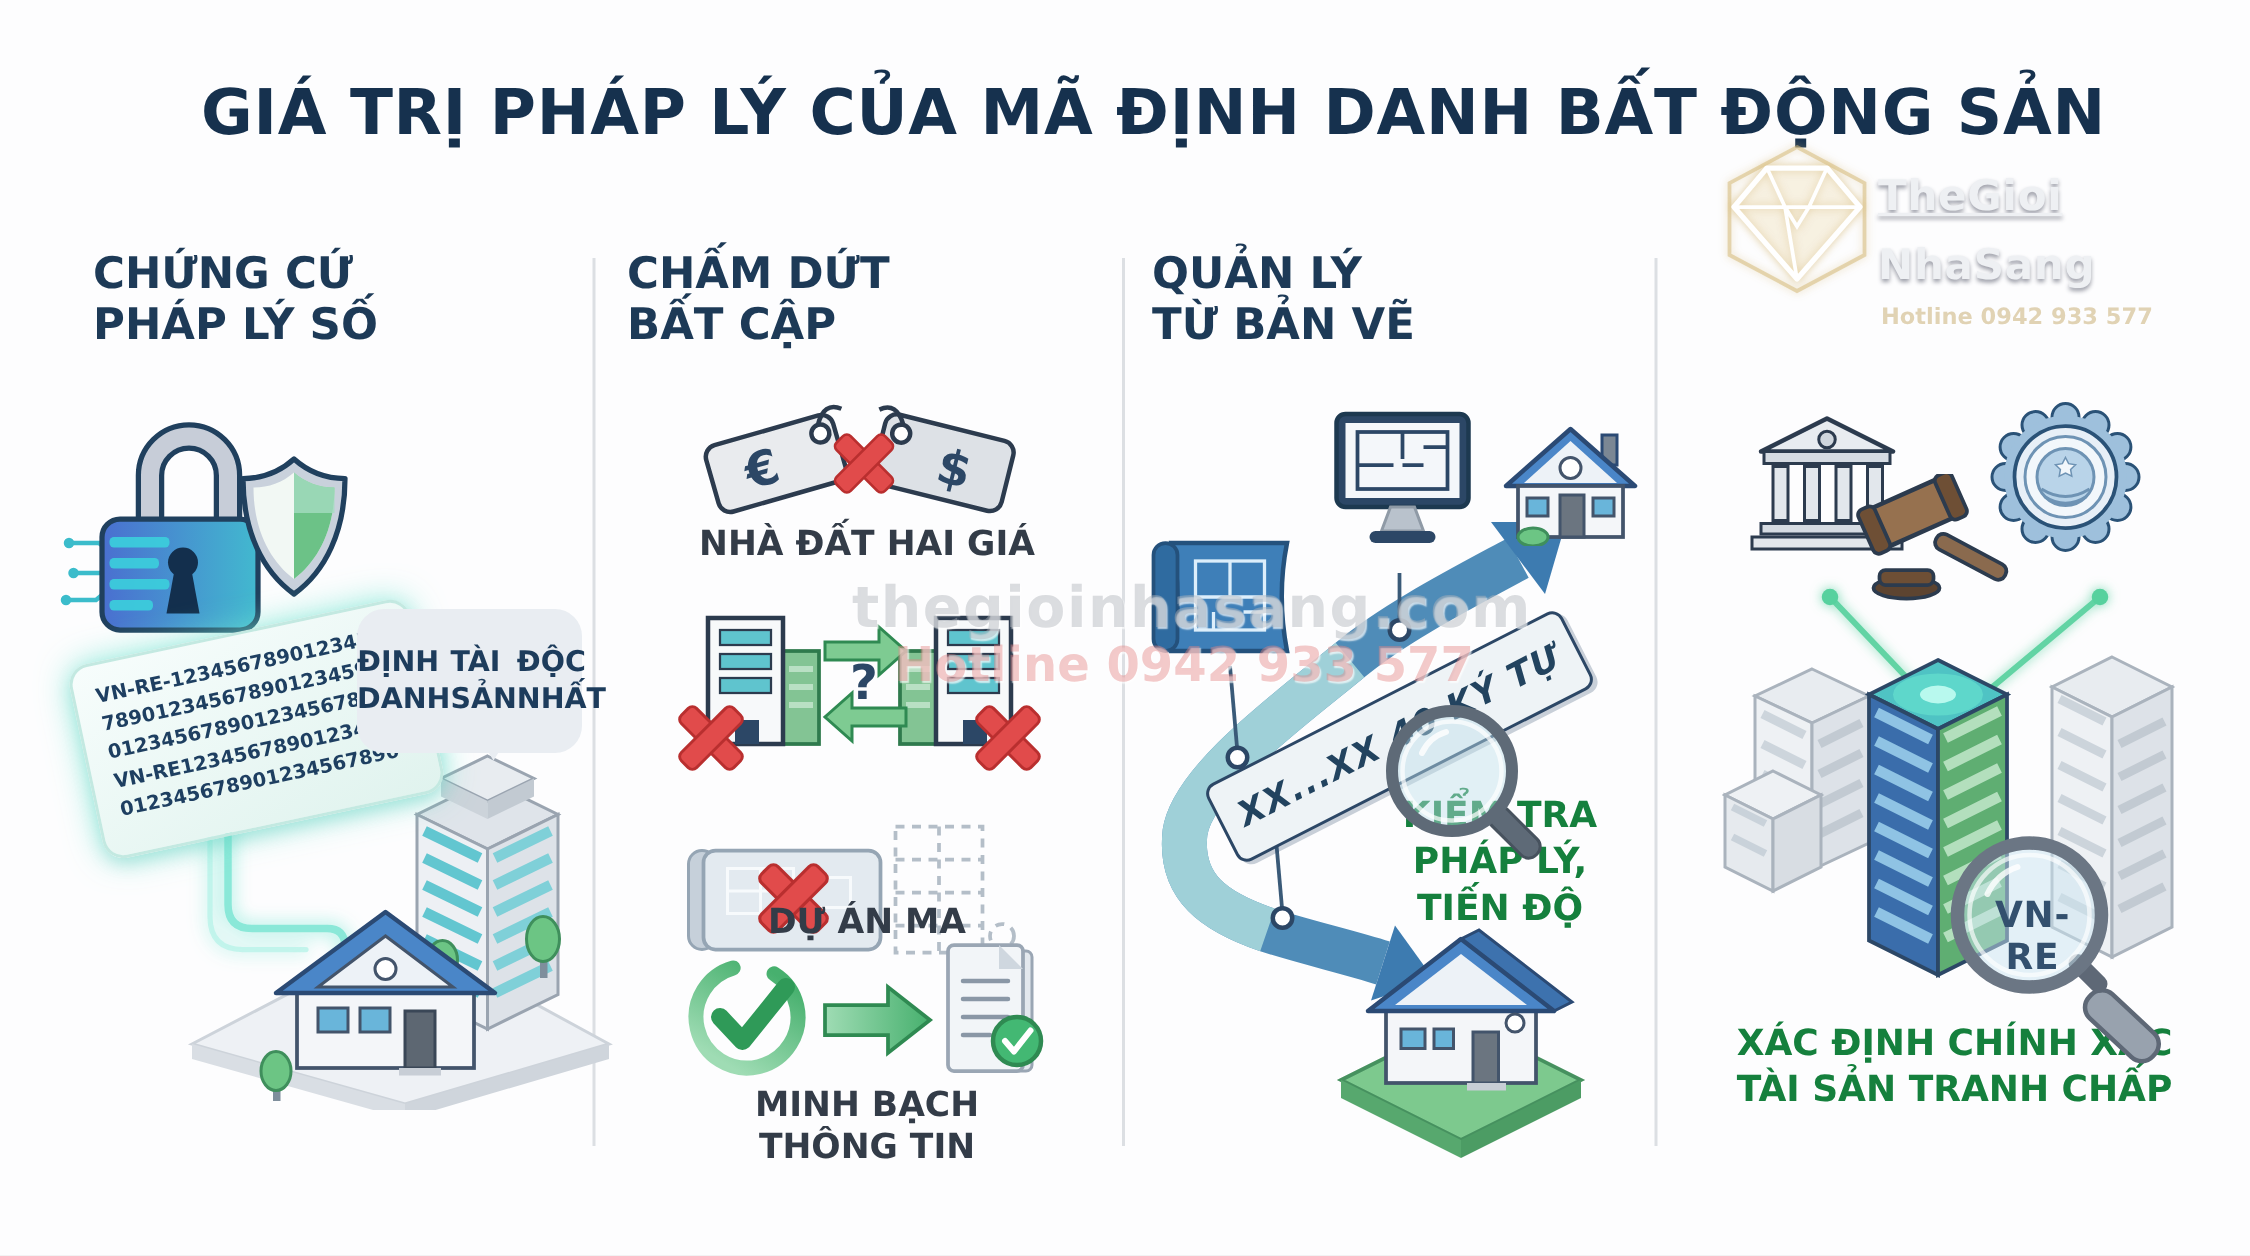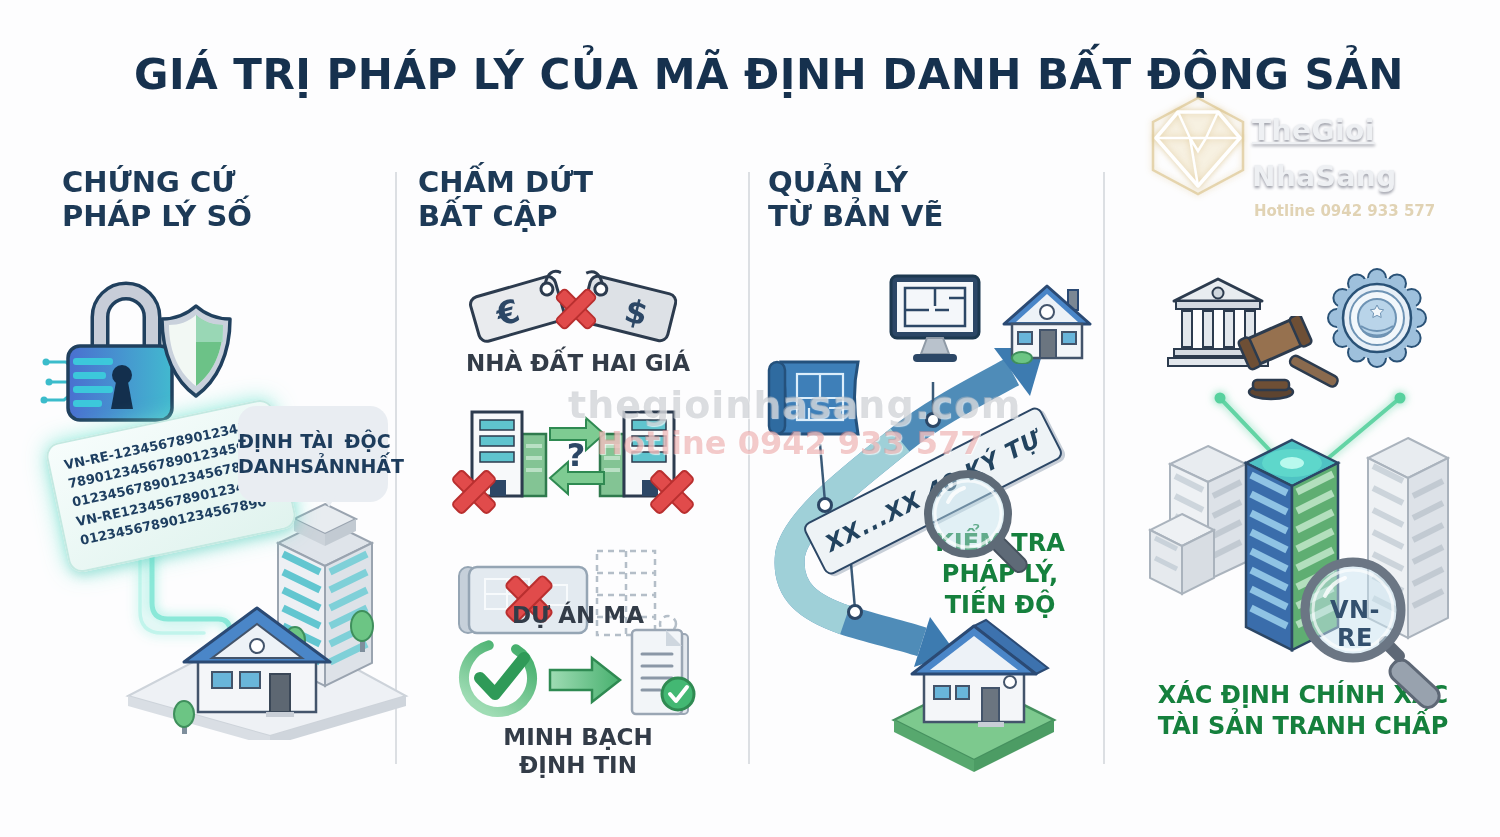--- a/index.html
+++ b/index.html
@@ -253,21 +253,21 @@
       <rect x="188" y="12" width="50" height="80" rx="4" fill="#e3e8ee" stroke="#9aa6b4" stroke-width="2"></rect>
       <rect x="182" y="8" width="50" height="84" rx="4" fill="#f2f5f8" stroke="#9aa6b4" stroke-width="2.5"></rect>
       <polygon points="216,8 232,24 216,24" fill="#cfd7df"></polygon>
       <path d="M192,32 h30 M192,44 h30 M192,56 h30 M192,68 h18" stroke="#8a97a6" stroke-width="3" stroke-linecap="round"></path>
       <circle cx="228" cy="72" r="16" fill="#43b873" stroke="#2f8a52" stroke-width="3"></circle>
       <path d="M220,72 L226,79 L237,65" fill="none" stroke="#ffffff" stroke-width="4" stroke-linecap="round" stroke-linejoin="round"></path>
     </g>
   </svg>
   <div class="abs lbl" style="left:418px;top:724px;">
     <div>MINH BẠCH</div>
-    <div>ĐỊNH TIN</div>
+    <div>THÔNG TIN</div>
   </div>
 
   <svg class="abs" style="left:750px;top:330px;z-index:2;" width="330" height="345">
     <path d="M262,42 C225,62 180,85 150,110 C110,143 45,190 40,225 C36,262 60,278 95,290 C120,298 150,305 172,312" fill="none" stroke="#4f8cb8" stroke-width="30"></path>
     <path d="M150,110 C110,143 45,190 40,225 C36,262 60,278 95,290" fill="none" stroke="#9fd0d8" stroke-width="30"></path>
     <polygon points="294,18 280,66 244,18" fill="#3d7bb0"></polygon>
     <polygon points="206,323 164,337 180,287" fill="#3d7bb0"></polygon>
     <g stroke="#3a5a78" stroke-width="2.5">
       <line x1="70" y1="114" x2="75" y2="172"></line>
         <line x1="183" y1="52" x2="183" y2="88"></line>

